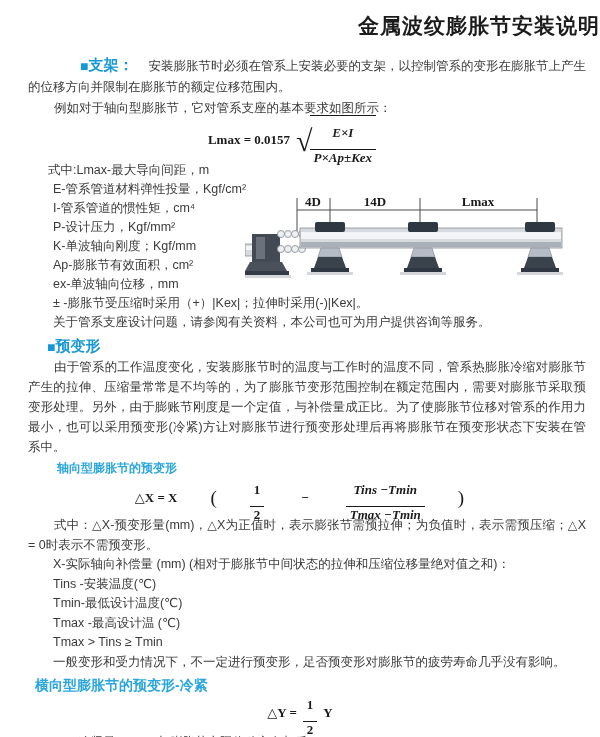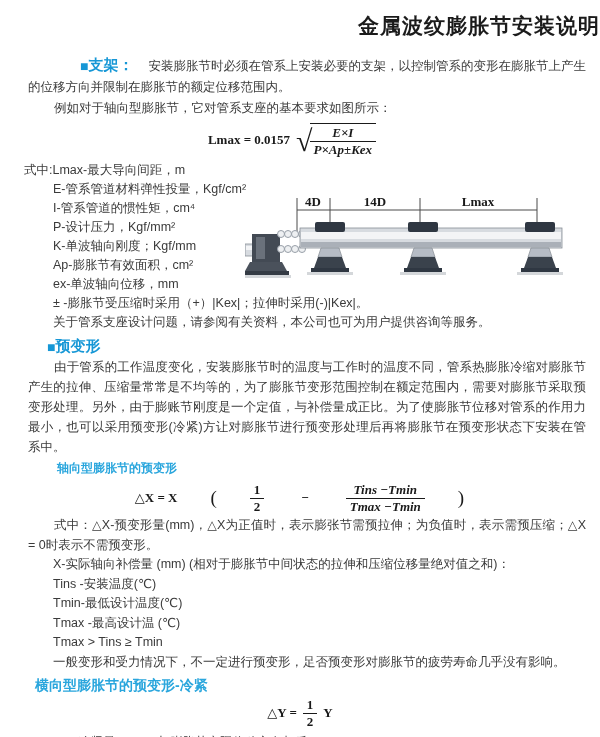--- a/index.html
+++ b/index.html
@@ -19,32 +19,32 @@
   .p-example{margin:0 14px 0 28px;line-height:21px;text-indent:26px;}
   
   .formula{
     font-family:"Liberation Serif","DejaVu Serif",serif;font-weight:bold;color:#1a1a1a;
     font-size:13px;display:flex;align-items:center;width:fit-content;
   }
   .f1{margin:5px auto 4px;height:32px;transform:translateX(-8px);}
   .f2{margin:4px auto 0;height:30px;gap:32px;}
   .f3{margin:3px auto 0;height:28px;}
   .frac{display:inline-flex;flex-direction:column;text-align:center;line-height:1.2;font-style:italic;}
-  .frac .num{padding:0 4px;border-bottom:1px solid #1a1a1a;}
+  .frac .num{padding:8px 4px;border-bottom:1px solid #1a1a1a;}
   .frac .den{padding:0 4px;}
   .frac.upright{font-style:normal;}
   .sqrt-sign{font-size:30px;font-weight:400;line-height:0;transform:translateY(1px);margin-right:-3px;}
   .root-body{border-top:1.5px solid #1a1a1a;padding-top:1px;}
   .paren{font-size:19px;font-weight:400;margin:0 1px;}
   .fgap{margin-left:6px;}
   .minus{margin:0 5px;}
   
   .defs{margin:5px 0 0 0;}
   .def-line{margin-left:53px;line-height:19px;}
-  .def-line.first{margin-left:24px;}
+  .def-line.first{margin-left:48px;}
   .pm-line,.consult-line{margin-left:53px;line-height:19px;}
   
   .diagram{position:absolute;left:245px;top:192px;width:355px;height:105px;}
   
   .sec-heading{margin:4px 0 0 47px;font-size:15px;font-weight:bold;color:#1697d6;line-height:20px;}
   .p-predeform{margin:0 14px 0 28px;line-height:20px;text-align:justify;text-indent:26px;}
   .sub-heading{margin:0 0 0 57px;font-size:12px;font-weight:bold;color:#2aa6dd;line-height:22px;}
   .sub-heading.lateral{margin:2px 0 0 35px;font-size:14px;}
   .p-note{margin:3px 14px 0 28px;line-height:19.5px;text-indent:26px;text-align:justify;}
   .simple-line{margin-left:53px;line-height:19.5px;}

